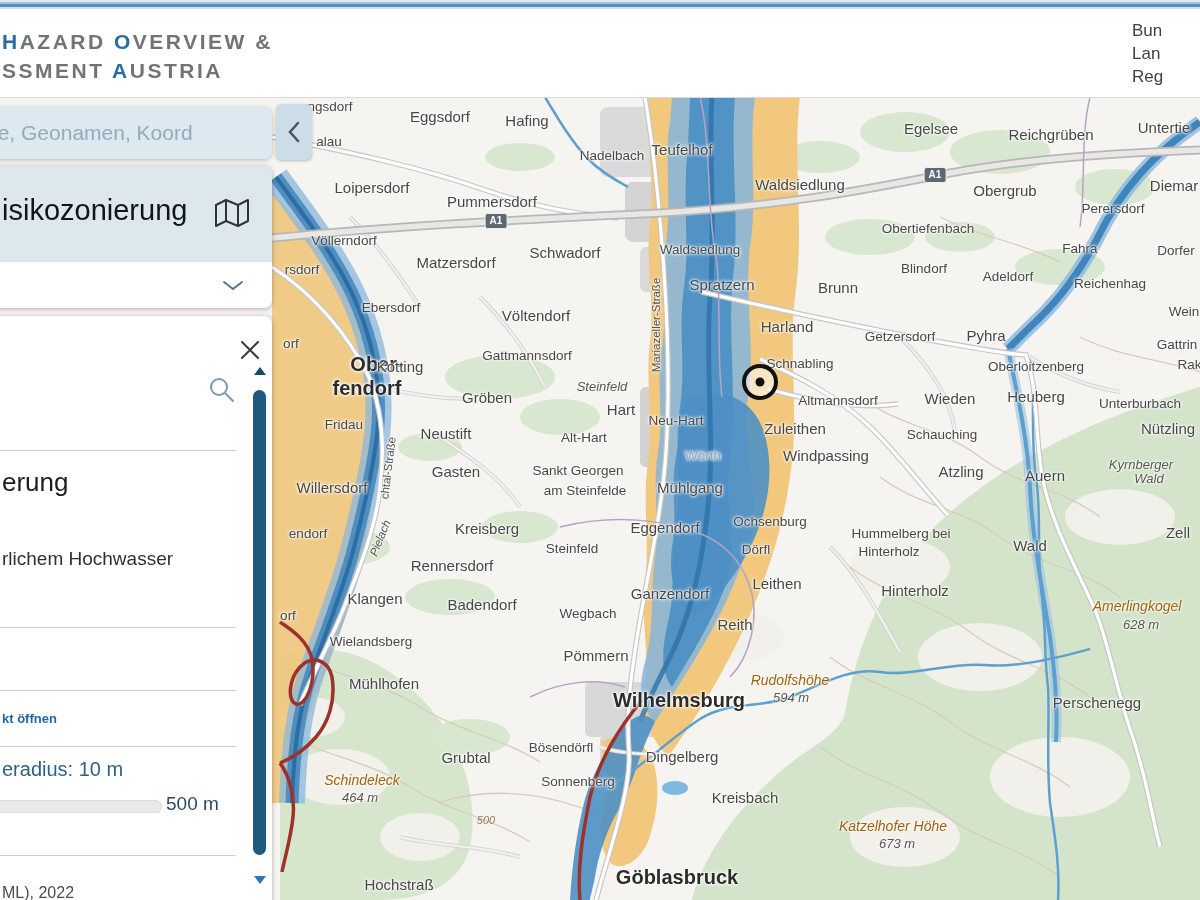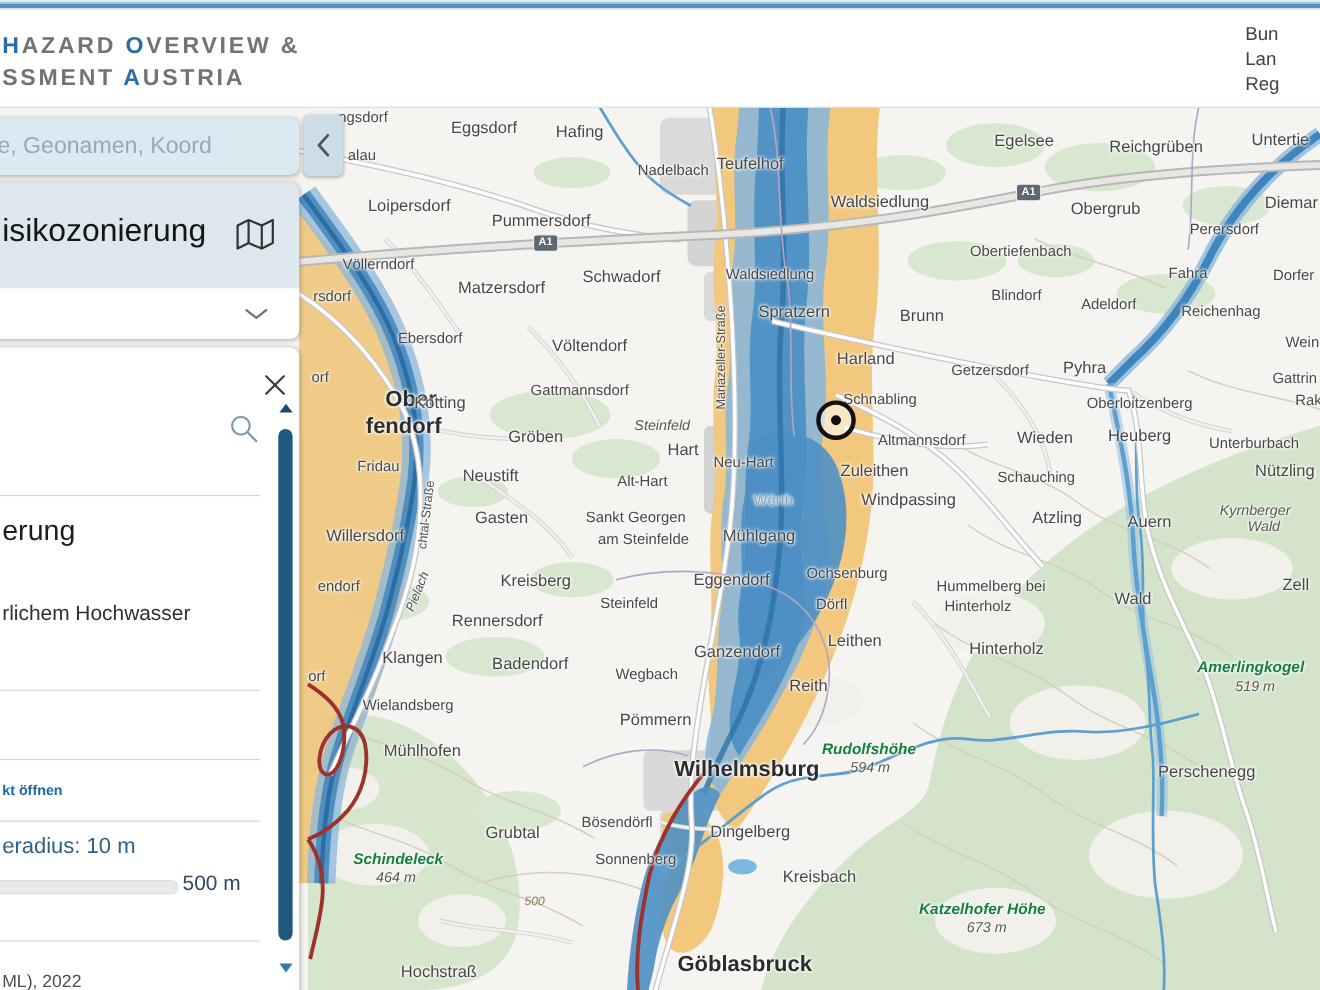--- a/index.html
+++ b/index.html
@@ -20,21 +20,21 @@
   
   .map-wrap{position:absolute;left:0;top:97px;width:1200px;height:803px;background:#f6f4f0;overflow:hidden;z-index:1;}
   .map-wrap svg{position:absolute;left:0;top:0;}
   #map-labels{position:absolute;left:0;top:0;width:1200px;height:900px;z-index:3;pointer-events:none;}
   .ml{position:absolute;white-space:nowrap;color:#474747;font-size:13.5px;
     text-shadow:0 0 2px #fff,0 0 3px #fff,0 0 4px #fff;}
   .ml.p{font-size:13.5px;}
   .ml.pm{font-size:15px;}
   .ml.big{font-size:20px;font-weight:700;color:#2c2c2c;margin-left:48px;}
   .ml.nat{font-style:italic;color:#57574f;font-size:13px;}
-  .ml.natb{font-style:italic;font-weight:700;color:#15803d;font-size:14px;}
+  .ml.natb{font-style:italic;font-weight:400;color:#a16207;font-size:14px;}
   .ml.fade{color:#8ea3b6;font-size:13.5px;}
   .ml.contour{color:#8f7b55;font-style:italic;font-size:11px;text-shadow:none;}
   .ml.vert,.ml.rivl{font-size:11.5px;color:#4f4f4f;}
   .ml.rivl{font-style:italic;}
   .shield{position:absolute;z-index:3;background:#5d6873;color:#fff;font-size:10px;font-weight:700;
     padding:1px 4px;border-radius:3px;border:1px solid #eef1f3;transform:translate(-50%,-50%);line-height:12px;}
   .marker{position:absolute;z-index:5;width:28px;height:28px;border:4px solid #101010;border-radius:50%;
     background:rgba(255,255,255,.55);transform:translate(-50%,-50%);}
   .marker i{position:absolute;left:50%;top:50%;width:9px;height:9px;background:#101010;border-radius:50%;
     transform:translate(-50%,-50%);}
@@ -316,21 +316,21 @@
       <span class="ml p" style="left: 288px; top: 615px; transform: translate(-50%, -50%);">orf</span>
       <span class="ml p" style="left: 371px; top: 641px; transform: translate(-50%, -50%);">Wielandsberg</span>
       <span class="ml pm" style="left: 384px; top: 683px; transform: translate(-50%, -50%);">Mühlhofen</span>
       <span class="ml pm" style="left: 596px; top: 655px; transform: translate(-50%, -50%);">Pömmern</span>
       <span class="ml big" style="left: 631px; top: 700px; transform: translate(-50%, -50%);">Wilhelmsburg</span>
       <span class="ml pm" style="left: 735px; top: 624px; transform: translate(-50%, -50%);">Reith</span>
       <span class="ml natb" style="left: 790px; top: 680px; transform: translate(-50%, -50%);">Rudolfshöhe</span>
       <span class="ml nat" style="left: 791px; top: 697px; transform: translate(-50%, -50%);">594 m</span>
       <span class="ml pm" style="left: 1030px; top: 545px; transform: translate(-50%, -50%);">Wald</span>
       <span class="ml natb" style="left: 1137px; top: 606px; transform: translate(-50%, -50%);">Amerlingkogel</span>
-      <span class="ml nat" style="left: 1141px; top: 624px; transform: translate(-50%, -50%);">519 m</span>
+      <span class="ml nat" style="left: 1141px; top: 624px; transform: translate(-50%, -50%);">628 m</span>
       <span class="ml pm" style="left: 1097px; top: 702px; transform: translate(-50%, -50%);">Perschenegg</span>
       <span class="ml natb" style="left: 893px; top: 826px; transform: translate(-50%, -50%);">Katzelhofer Höhe</span>
       <span class="ml nat" style="left: 897px; top: 843px; transform: translate(-50%, -50%);">673 m</span>
       <span class="ml natb" style="left: 362px; top: 780px; transform: translate(-50%, -50%);">Schindeleck</span>
       <span class="ml nat" style="left: 360px; top: 797px; transform: translate(-50%, -50%);">464 m</span>
       <span class="ml pm" style="left: 466px; top: 757px; transform: translate(-50%, -50%);">Grubtal</span>
       <span class="ml p" style="left: 561px; top: 747px; transform: translate(-50%, -50%);">Bösendörfl</span>
       <span class="ml p" style="left: 578px; top: 781px; transform: translate(-50%, -50%);">Sonnenberg</span>
       <span class="ml pm" style="left: 682px; top: 756px; transform: translate(-50%, -50%);">Dingelberg</span>
       <span class="ml pm" style="left: 745px; top: 797px; transform: translate(-50%, -50%);">Kreisbach</span>

